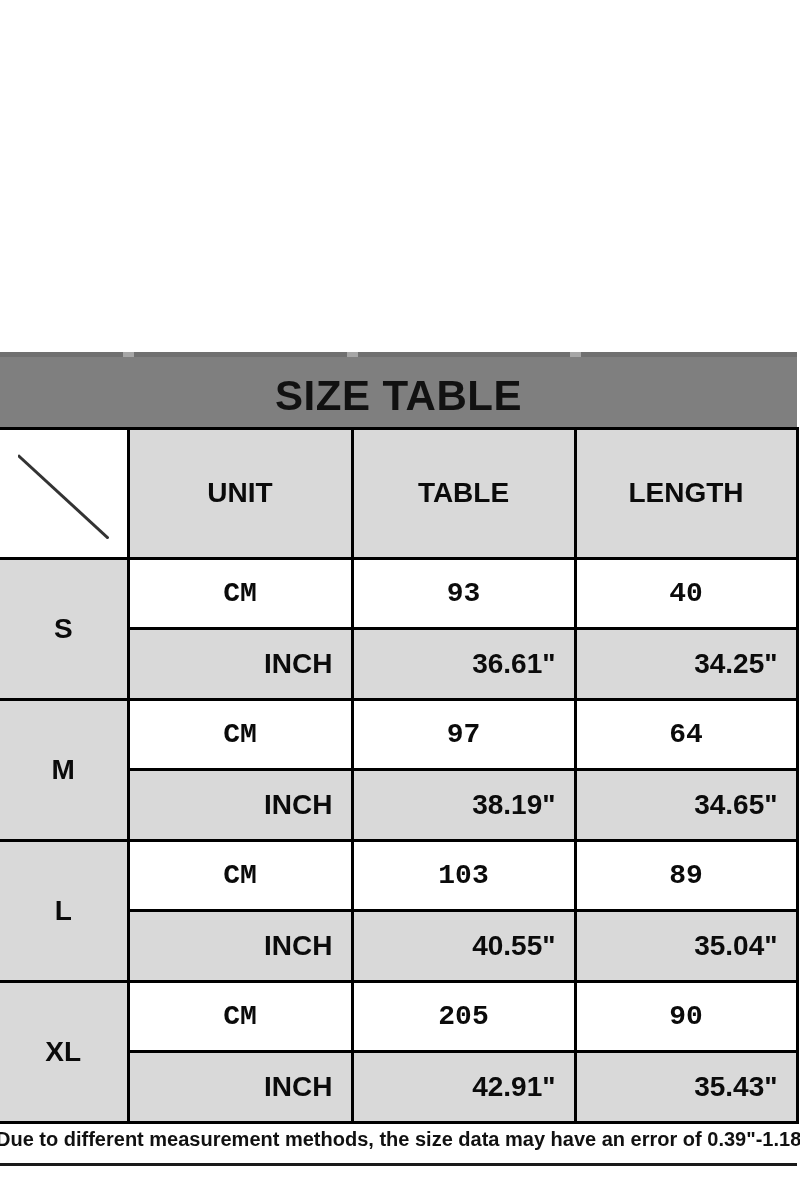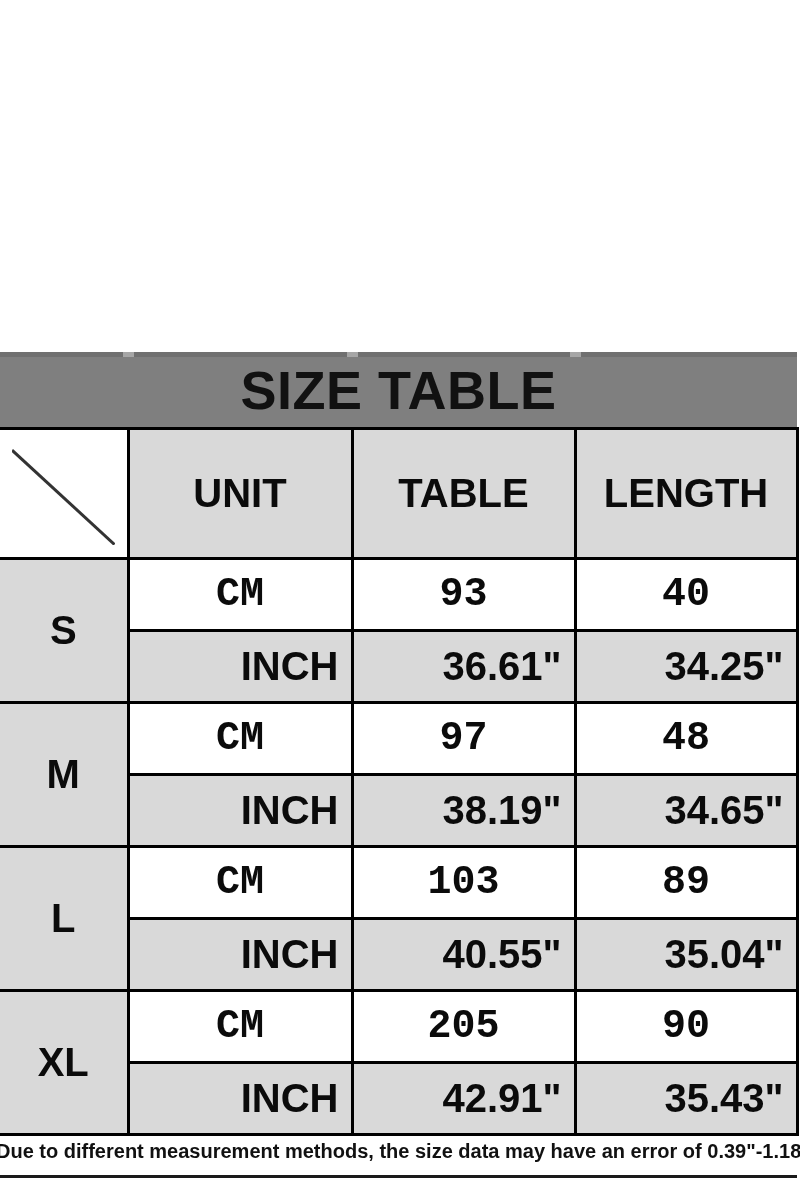--- a/index.html
+++ b/index.html
@@ -41,40 +41,40 @@
     top: 0;
     height: 5px;
     width: 11px;
     background: #a6a6a6;
   }
   .n1 { left: 123px; }
   .n2 { left: 347px; }
   .n3 { left: 570px; }
   .title-band h1 {
     margin: 8px;
-    padding-top: 0;
-    font-size: 54px;
+    padding-top: 12px;
+    font-size: 42px;
     font-weight: bold;
     color: #111111;
     letter-spacing: 0.5px;
   }
   table.size-table {
     border-collapse: collapse;
     table-layout: fixed;
     width: 797px;
   }
   table.size-table td,
   table.size-table th {
     border: 3px solid #000000;
     text-align: center;
     vertical-align: middle;
-    padding: 12px;
+    padding: 18px;
     font-weight: bold;
     color: #0b0b0b;
-    font-size: 40px;
+    font-size: 28px;
     overflow: hidden;
   }
   table.size-table .first-col {
     border-left: none;
   }
   tr.head-row { height: 50px; }
   tr.data-row { height: 46px; }
   th.col-head { background: #d9d9d9; }
   td.diag {
     background: #ffffff;
@@ -149,21 +149,21 @@
       <tr class="data-row inch-row">
         <td class="val">INCH</td>
         <td class="val">36.61"</td>
         <td class="val">34.25"</td>
       </tr>
 
       <tr class="data-row cm-row">
         <td class="size-cell first-col" rowspan="2">M</td>
         <td class="val">CM</td>
         <td class="val">97</td>
-        <td class="val">48</td>
+        <td class="val">64</td>
       </tr>
       <tr class="data-row inch-row">
         <td class="val">INCH</td>
         <td class="val">38.19"</td>
         <td class="val">34.65"</td>
       </tr>
 
       <tr class="data-row cm-row">
         <td class="size-cell first-col" rowspan="2">L</td>
         <td class="val">CM</td>

